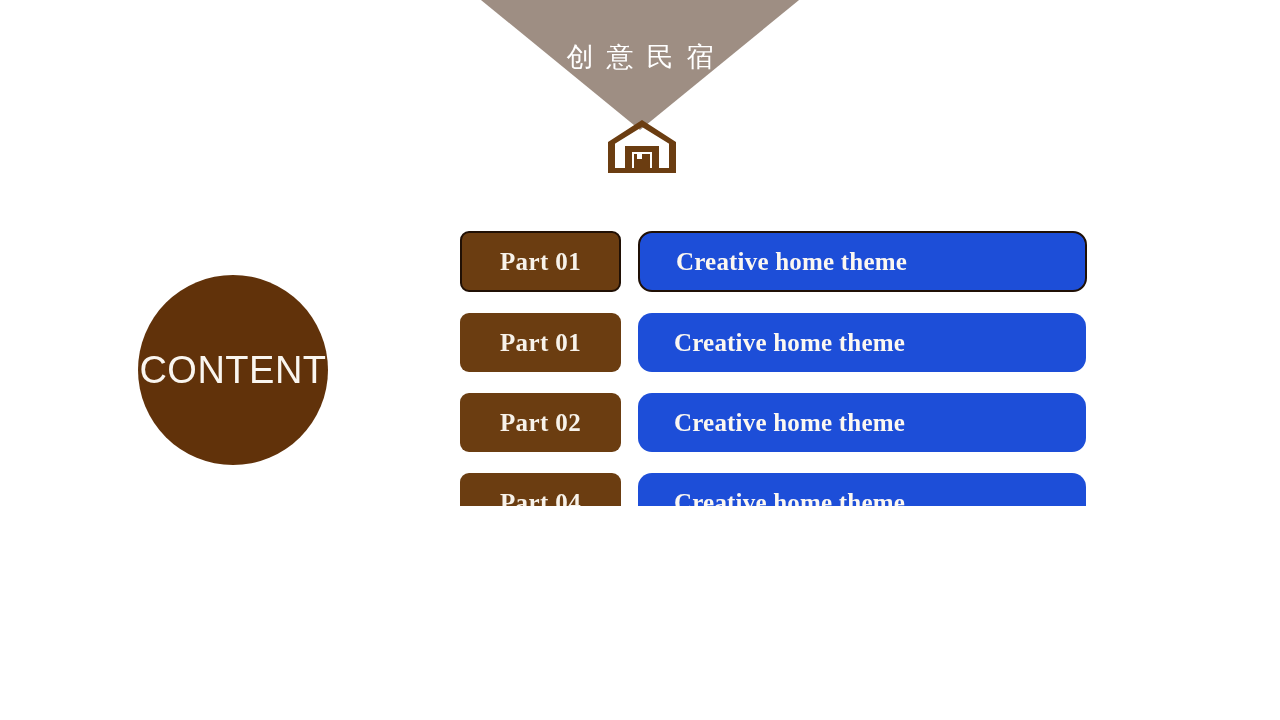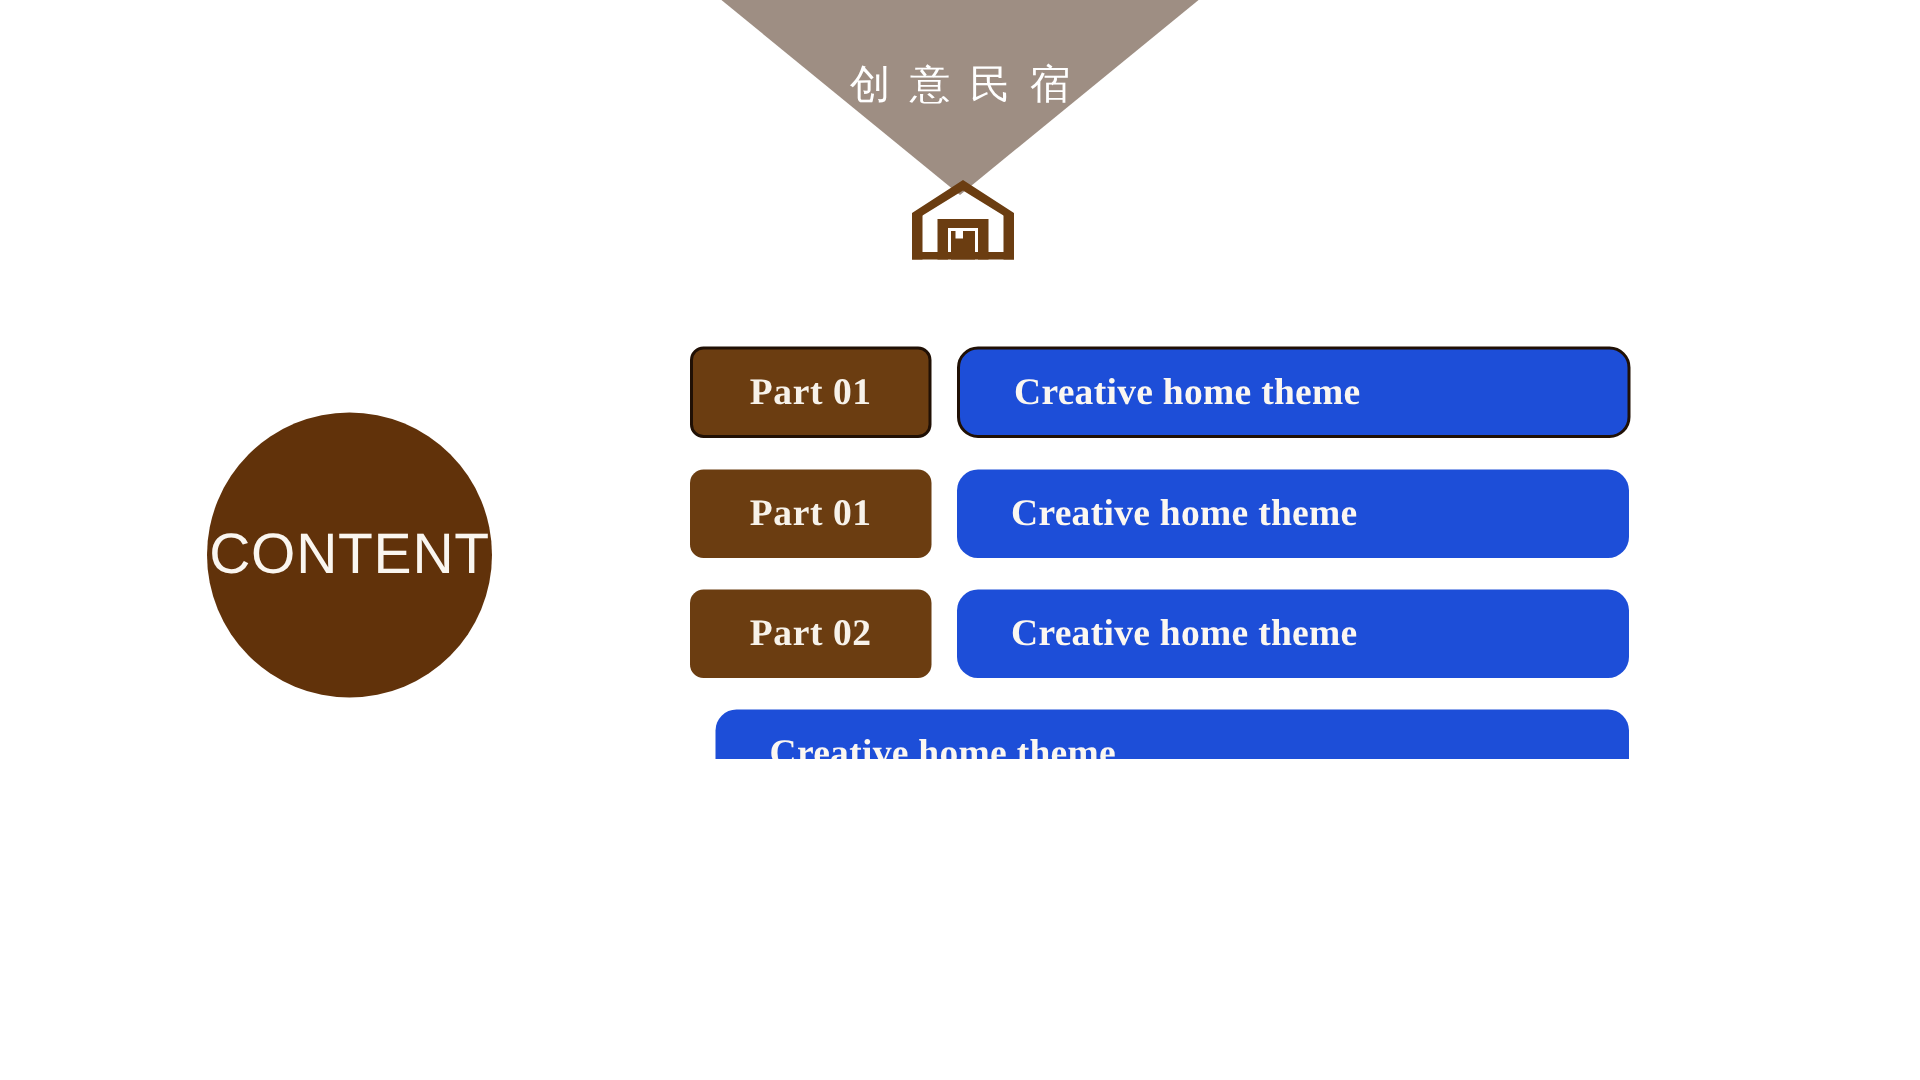--- a/index.html
+++ b/index.html
@@ -202,20 +202,23 @@
     <div class="part-row">
       <div class="part-badge">
         <span class="part-badge-label">Part 02</span>
       </div>
       <div class="part-title">
         <span class="part-title-label">Creative home theme</span>
       </div>
     </div>
 
     <div class="part-row">
+      <div class="part-badge">
+        <span class="part-badge-label">Part 04</span>
+      </div>
       <div class="part-title">
         <span class="part-title-label">Creative home theme</span>
       </div>
     </div>
 
   </div>
 
   <svg id="deco-lines" viewBox="0 0 1280 720" width="1280" height="720">
     <g fill="none" stroke="#6b3d11" stroke-width="1.1">
       <polyline points="673,722 808,692 908,712 948,684 1018,628 1135,568 1280,512"></polyline>

